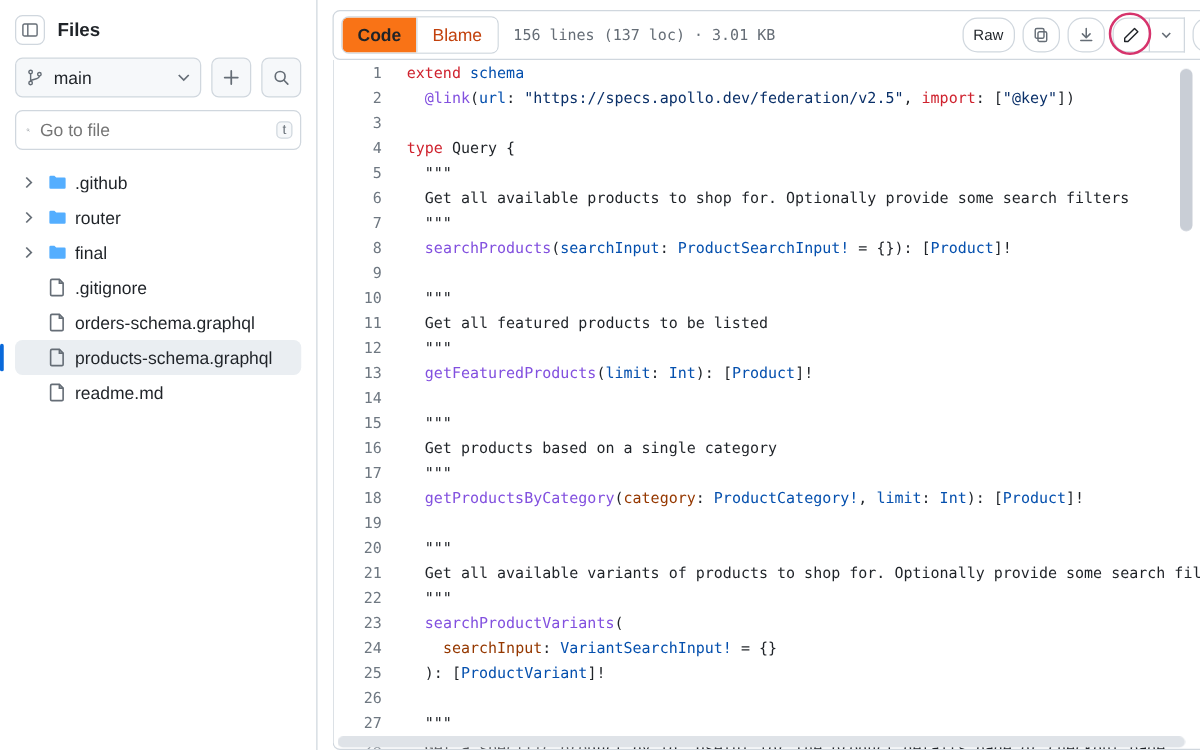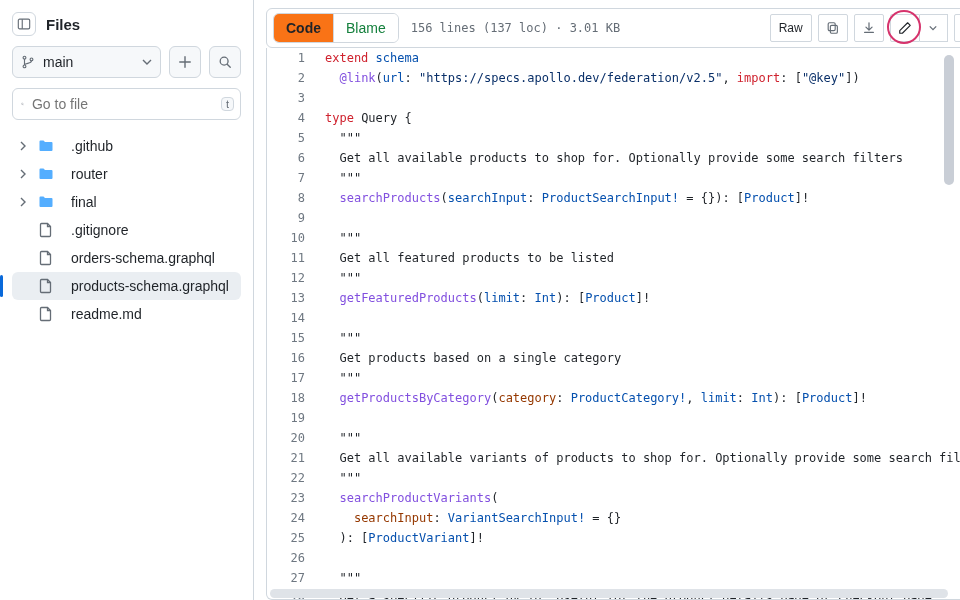--- a/index.html
+++ b/index.html
@@ -66,47 +66,47 @@
   }
   .tree-row.selected { background:#eaeef2; position:relative; }
   .tree-row.selected::before {
     content:""; position:absolute; left:-12px; top:3px; bottom:3px;
     width:3px; background:#0969da; border-radius:2px;
   }
   .tree-row .chev { width:14px; color:#656d76; display:flex; align-items:center; }
   .tree-row .chev.none { visibility:hidden; }
   .folder-icon { color:#54aeff; }
   .file-icon { color:#656d76; }
-  .tree-label { white-space:nowrap; overflow:hidden; text-overflow:ellipsis;margin-left:11px; }
+  .tree-label { white-space:nowrap; overflow:hidden; text-overflow:ellipsis; }
 
   
   .main { flex:1; display:flex; flex-direction:column; padding: 8px 12px 0 12px; position:relative; }
   .toolbar {
     border:1px solid #d0d7de; border-radius:6px;
     height:40px; display:flex; align-items:center;
     padding: 4px 6px; gap:0;
   }
   .seg {
     display:flex; border:1px solid #d0d7de; border-radius:6px; overflow:hidden;
   }
   .seg button {
-    border:none; background:#fff; padding:4px 12px; font-size:14px; color:#15803d;
+    border:none; background:#fff; padding:4px 12px; font-size:14px; color:#c2410c;
     font-family:inherit; height:28px;
   }
   .seg button.active { background:#f97316; color:#1f2328; font-weight:600; }
   .seg button + button { border-left:1px solid #d0d7de; }
   .file-meta {
     color:#656d76; font-size:12px;
     font-family: ui-monospace, SFMono-Regular, Menlo, monospace;
     margin-left:12px;
   }
   .toolbar-right { margin-left:auto; display:flex; align-items:center; gap:6px; }
   .tbtn {
     height:28px; min-width:28px;
-    border:1px solid #d0d7de; border-radius:2px;
+    border:1px solid #d0d7de; border-radius:12px;
     background:#fff; display:flex; align-items:center; justify-content:center;
     padding:0 8px; font-size:12px; color:#1f2328;
   }
   .tbtn.icon { padding:0; width:30px; }
   .edit-group { position:relative; display:flex; }
   .edit-group .tbtn.icon { border-top-right-radius:0; border-bottom-right-radius:0; }
   .edit-group .dropdown-caret {
     width:18px; border-left:none;
     border-top-left-radius:0; border-bottom-left-radius:0;
   }

